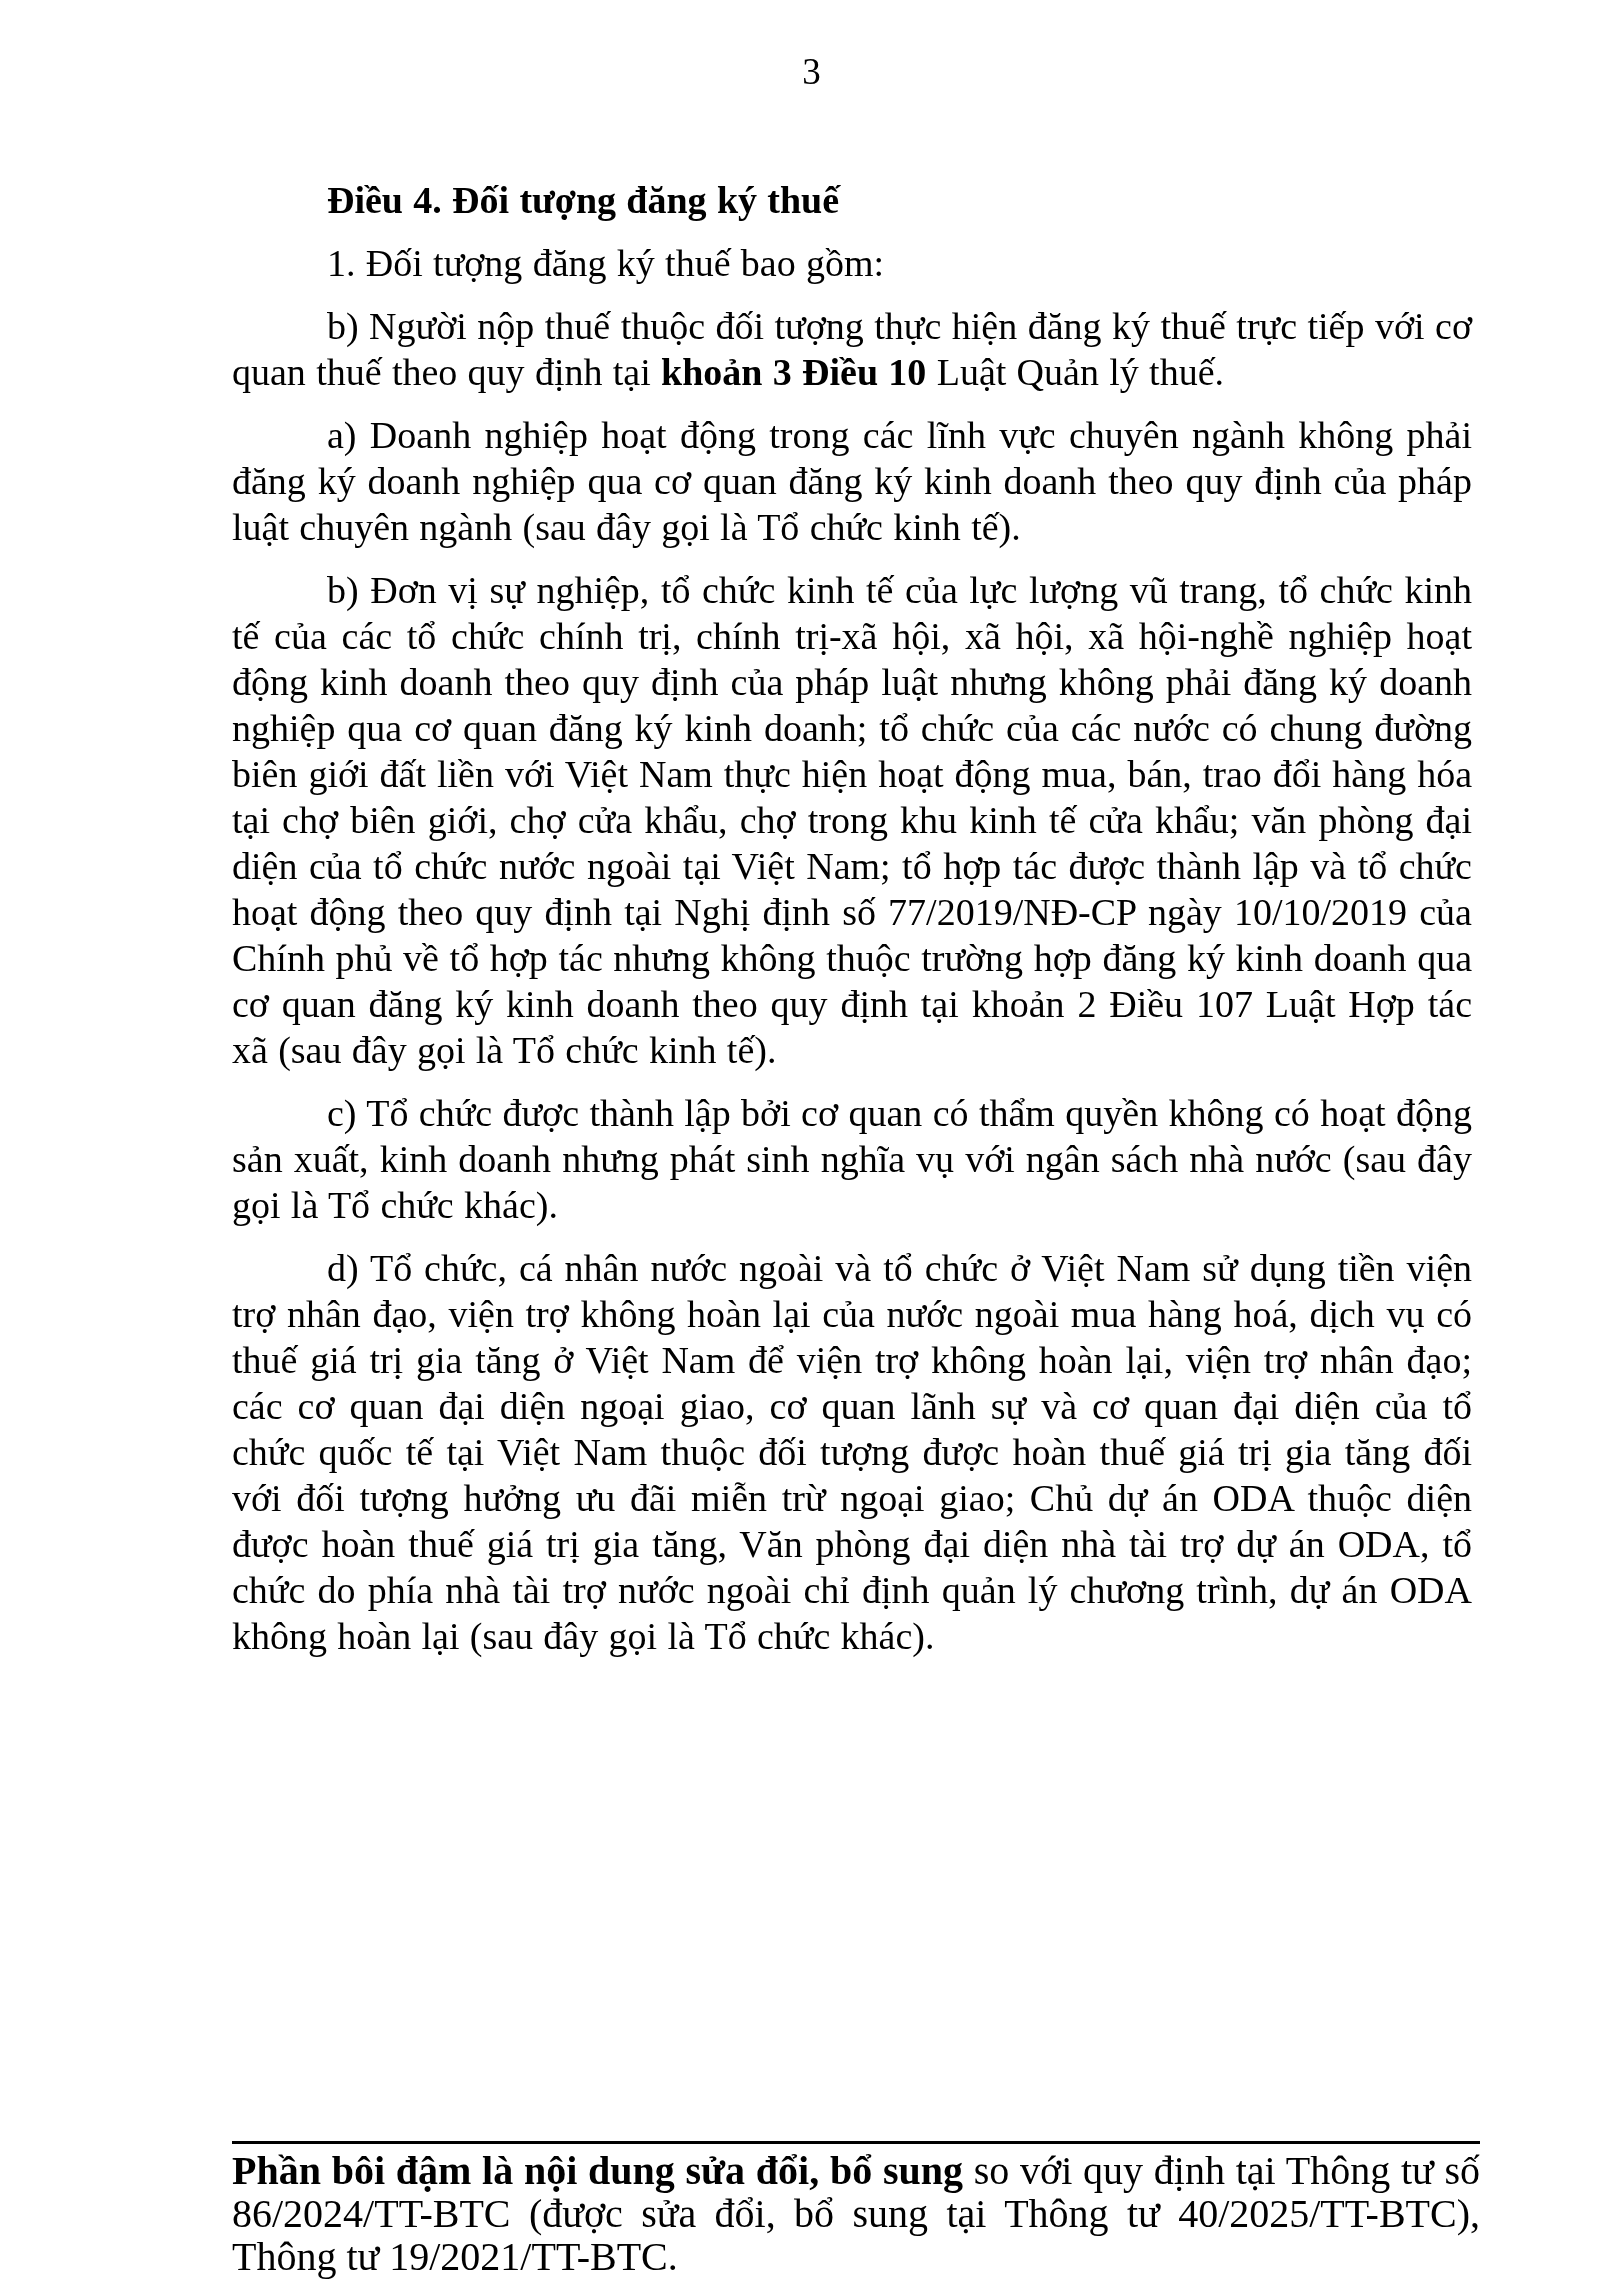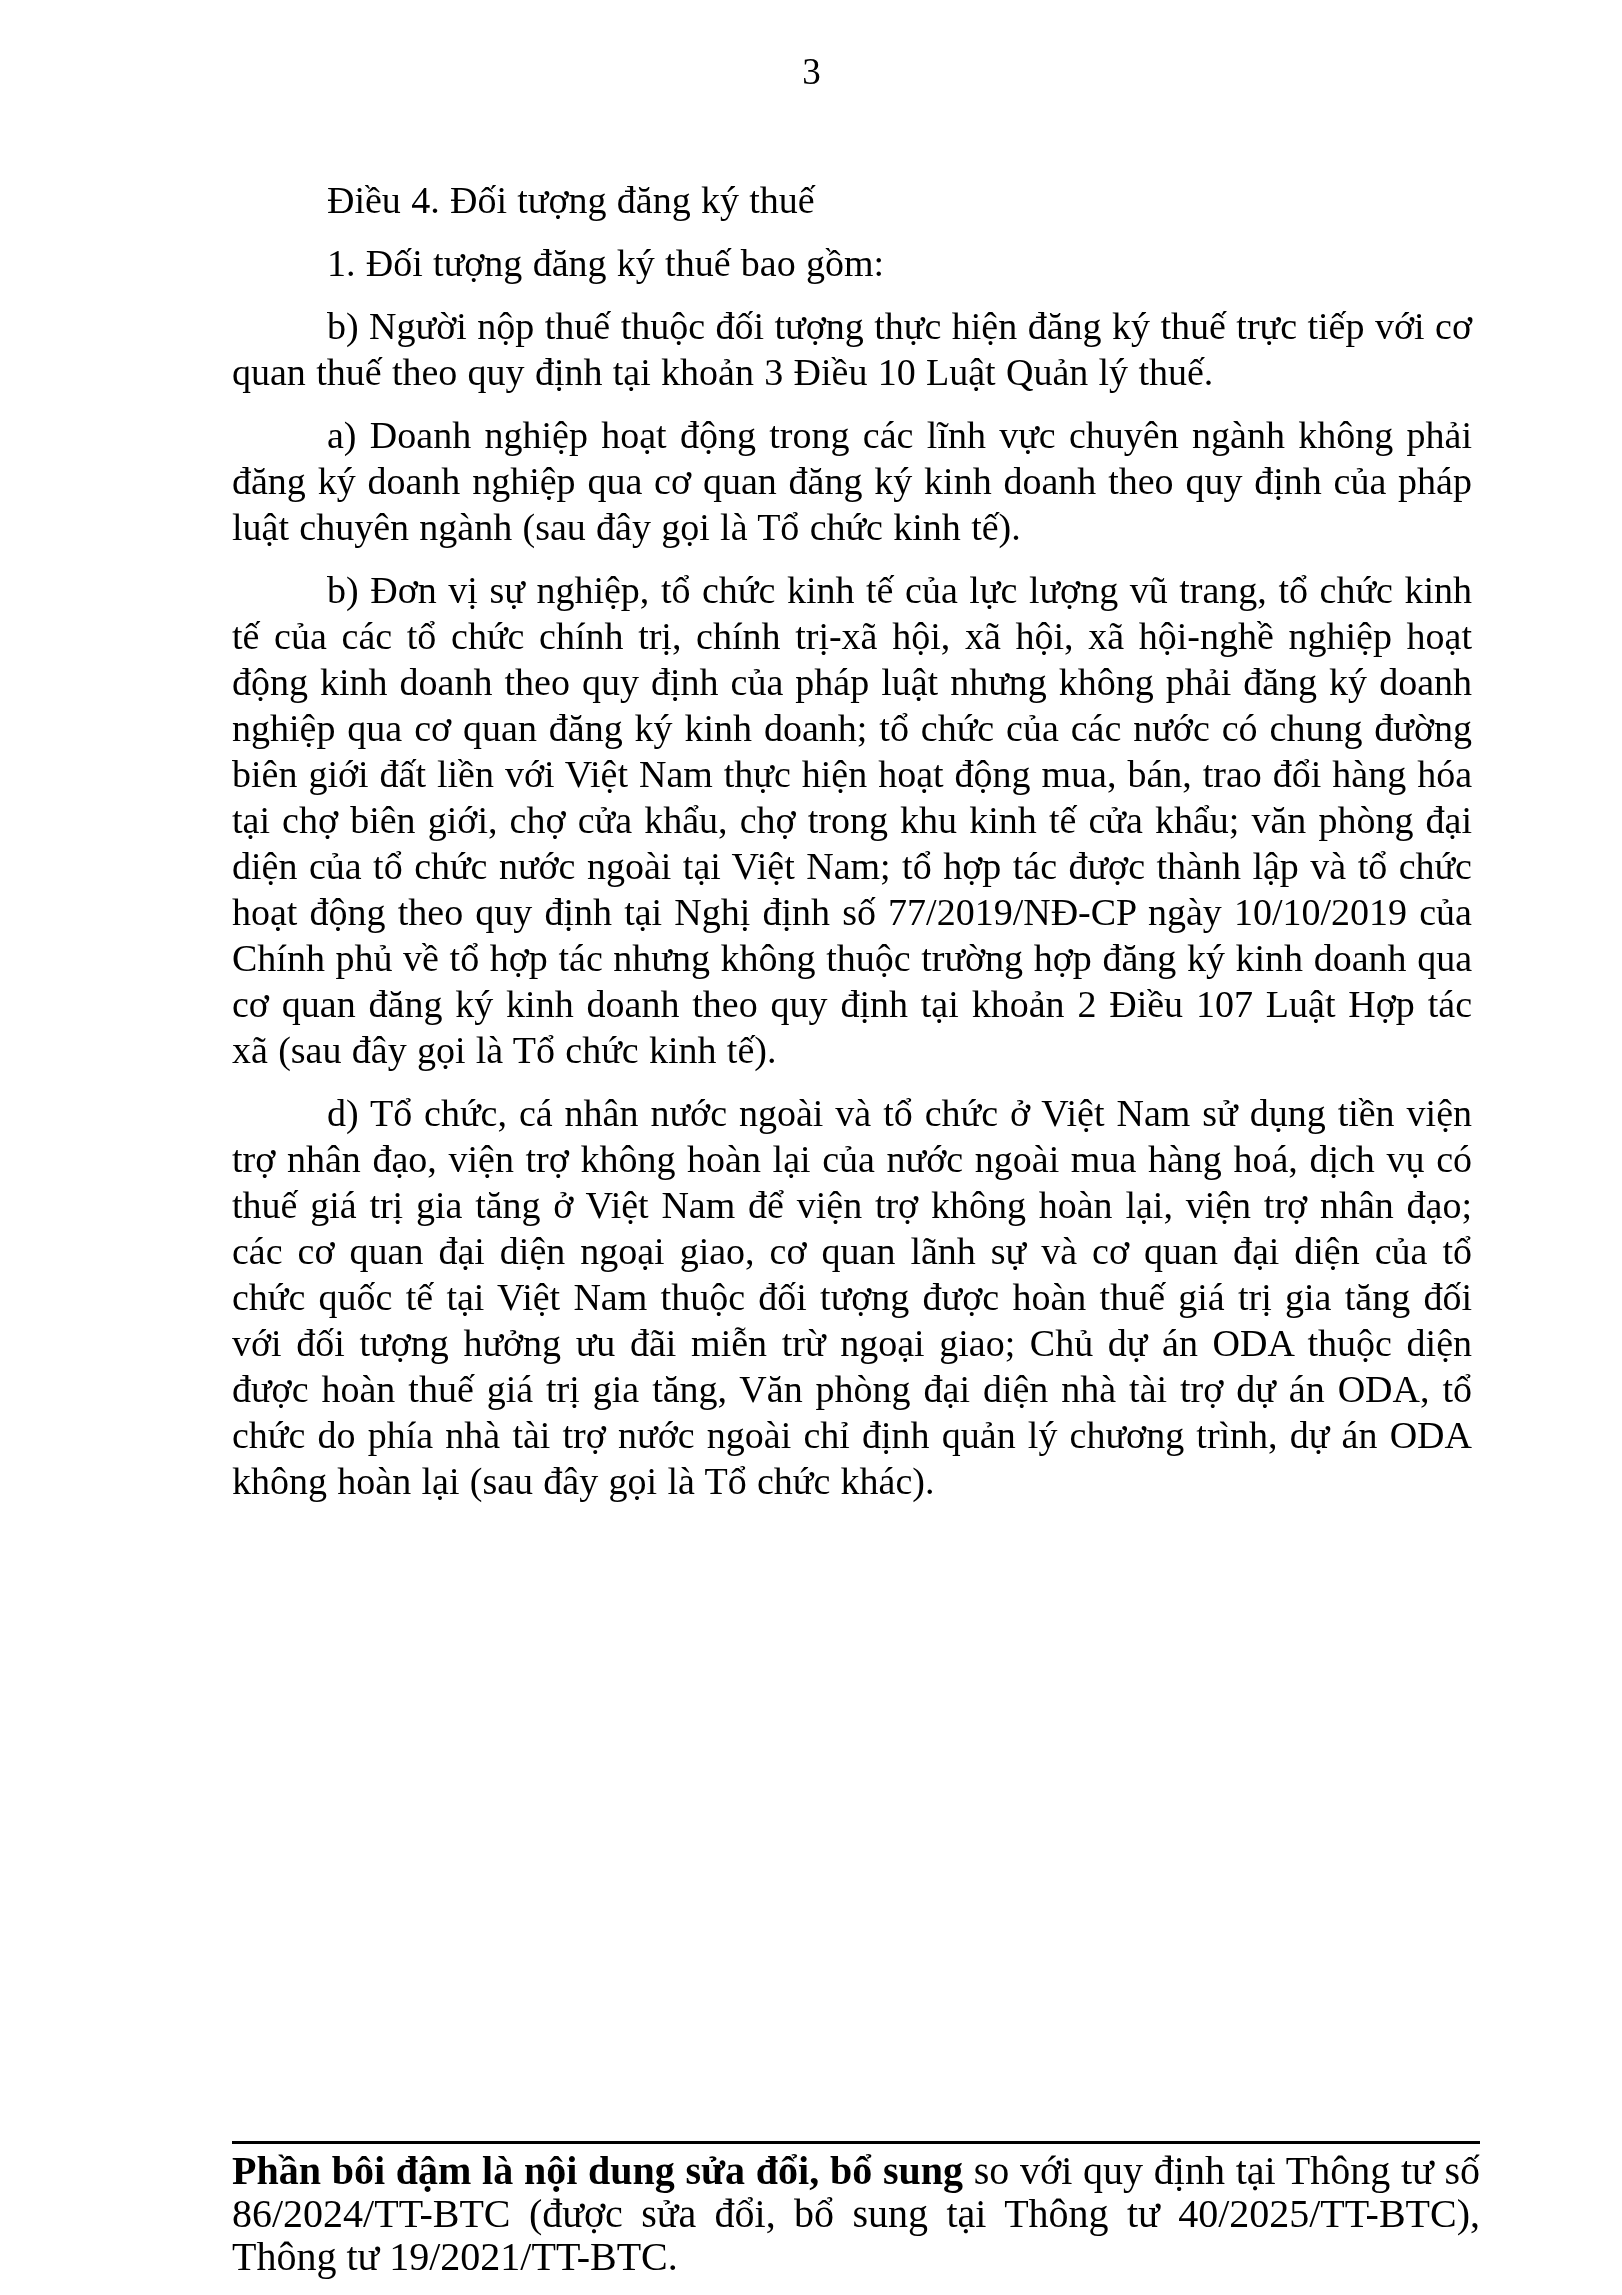--- a/index.html
+++ b/index.html
@@ -37,21 +37,21 @@
     line-height: 46px;
     text-align: justify;
     text-indent: 95px;
     word-spacing: 0.8px;
   }
   .para.heading {
     font-weight: bold;
     text-align: left;
   }
   .para b {
-    font-weight: normal;
+    font-weight: bold;
   }
   .footnote {
     position: absolute;
     left: 232px;
     top: 2141px;
     width: 1248px;
   }
   .footnote-rule {
     border: 0;
     border-top: 3.2px solid #000000;
@@ -74,20 +74,21 @@
 
 <div class="page">
   <div class="page-number">3</div>
 
   <div class="content">
       <p class="para heading"><b>Điều 4. Đối tượng đăng ký thuế</b></p>
       <p class="para normal"><span>1. Đối tượng đăng ký thuế bao gồm:</span></p>
       <p class="para normal"><span>b) Người nộp thuế thuộc đối tượng thực hiện đăng ký thuế trực tiếp với cơ quan thuế theo quy định tại </span><b>khoản 3 Điều 10</b><span> Luật Quản lý thuế.</span></p>
       <p class="para normal"><span>a) Doanh nghiệp hoạt động trong các lĩnh vực chuyên ngành không phải đăng ký doanh nghiệp qua cơ quan đăng ký kinh doanh theo quy định của pháp luật chuyên ngành (sau đây gọi là Tổ chức kinh tế).</span></p>
       <p class="para normal"><span>b) Đơn vị sự nghiệp, tổ chức kinh tế của lực lượng vũ trang, tổ chức kinh tế của các tổ chức chính trị, chính trị-xã hội, xã hội, xã hội-nghề nghiệp hoạt động kinh doanh theo quy định của pháp luật nhưng không phải đăng ký doanh nghiệp qua cơ quan đăng ký kinh doanh; tổ chức của các nước có chung đường biên giới đất liền với Việt Nam thực hiện hoạt động mua, bán, trao đổi hàng hóa tại chợ biên giới, chợ cửa khẩu, chợ trong khu kinh tế cửa khẩu; văn phòng đại diện của tổ chức nước ngoài tại Việt Nam; tổ hợp tác được thành lập và tổ chức hoạt động theo quy định tại Nghị định số 77/2019/NĐ-CP ngày 10/10/2019 của Chính phủ về tổ hợp tác nhưng không thuộc trường hợp đăng ký kinh doanh qua cơ quan đăng ký kinh doanh theo quy định tại khoản 2 Điều 107 Luật Hợp tác xã (sau đây gọi là Tổ chức kinh tế).</span></p>
+      <p class="para normal"><span>c) Tổ chức được thành lập bởi cơ quan có thẩm quyền không có hoạt động sản xuất, kinh doanh nhưng phát sinh nghĩa vụ với ngân sách nhà nước (sau đây gọi là Tổ chức khác).</span></p>
       <p class="para normal"><span>d) Tổ chức, cá nhân nước ngoài và tổ chức ở Việt Nam sử dụng tiền viện trợ nhân đạo, viện trợ không hoàn lại của nước ngoài mua hàng hoá, dịch vụ có thuế giá trị gia tăng ở Việt Nam để viện trợ không hoàn lại, viện trợ nhân đạo; các cơ quan đại diện ngoại giao, cơ quan lãnh sự và cơ quan đại diện của tổ chức quốc tế tại Việt Nam thuộc đối tượng được hoàn thuế giá trị gia tăng đối với đối tượng hưởng ưu đãi miễn trừ ngoại giao; Chủ dự án ODA thuộc diện được hoàn thuế giá trị gia tăng, Văn phòng đại diện nhà tài trợ dự án ODA, tổ chức do phía nhà tài trợ nước ngoài chỉ định quản lý chương trình, dự án ODA không hoàn lại (sau đây gọi là Tổ chức khác).</span></p>
     </div>
 
   <div class="footnote">
     <div class="footnote-rule"></div>
     <p class="footnote-text"><b>Phần bôi đậm là nội dung sửa đổi, bổ sung</b><span> so với quy định tại Thông tư số 86/2024/TT-BTC (được sửa đổi, bổ sung tại Thông tư 40/2025/TT-BTC), Thông tư 19/2021/TT-BTC.</span></p>
   </div>
 </div>
 
 

